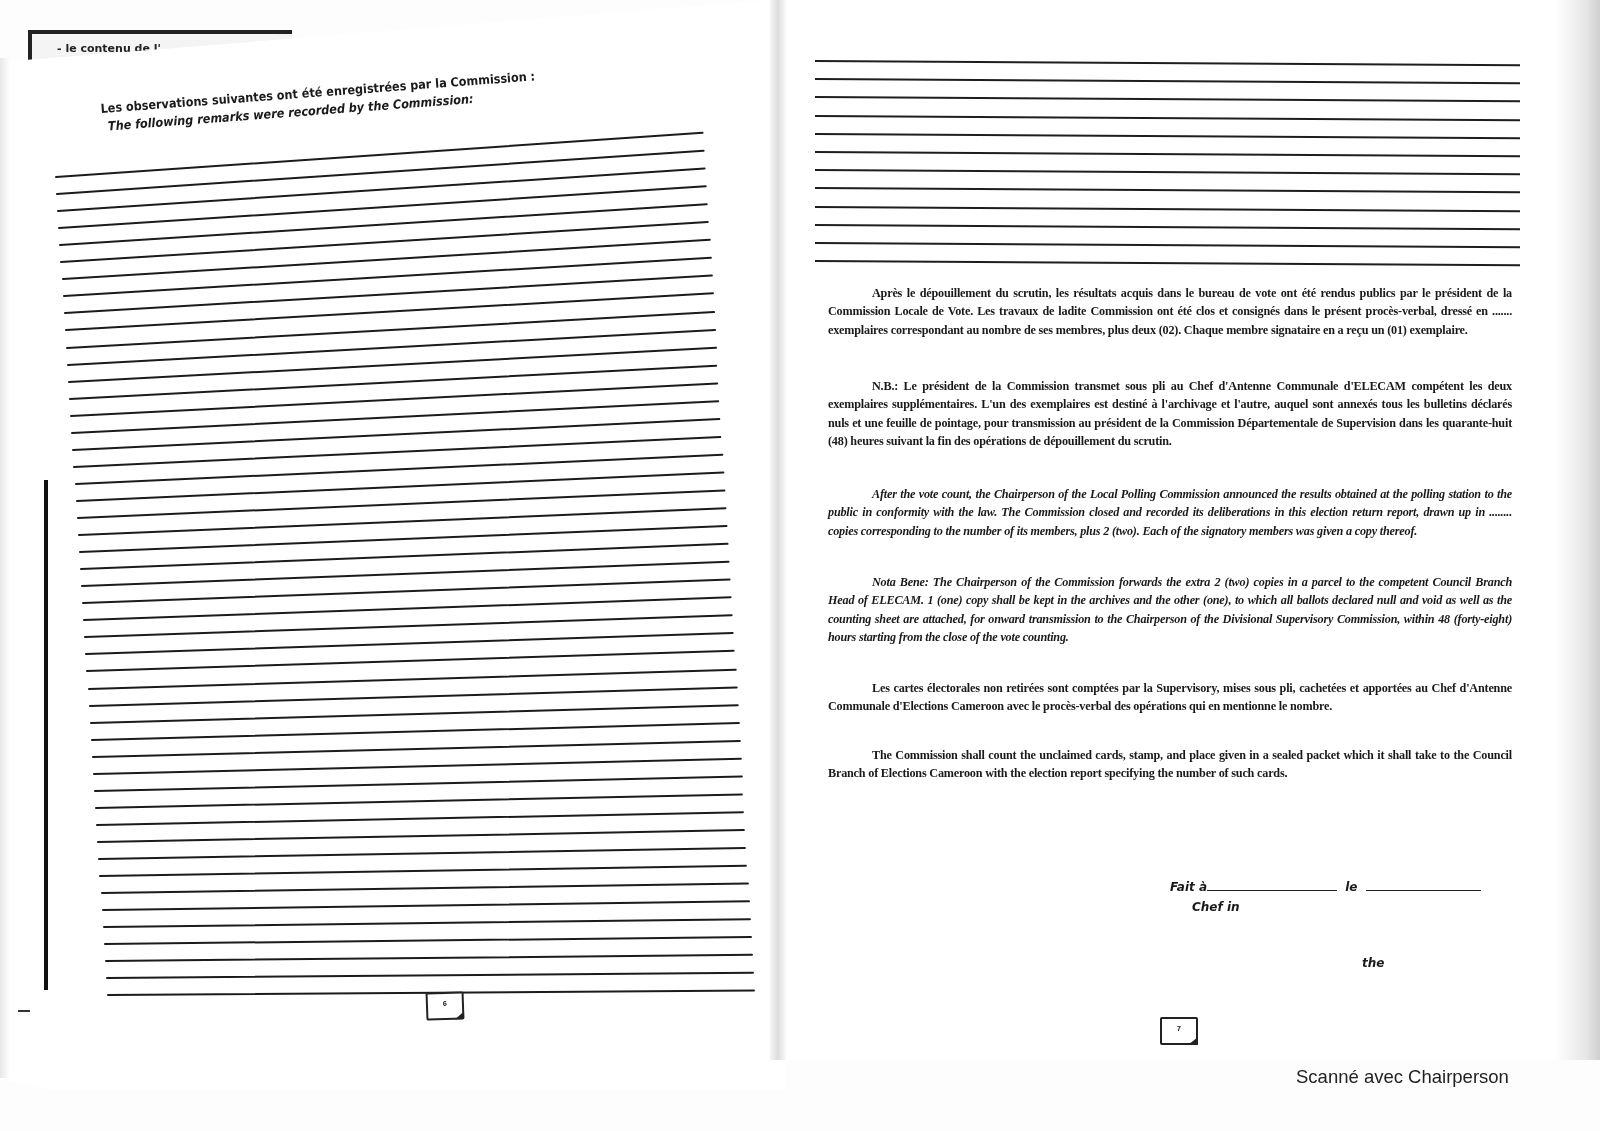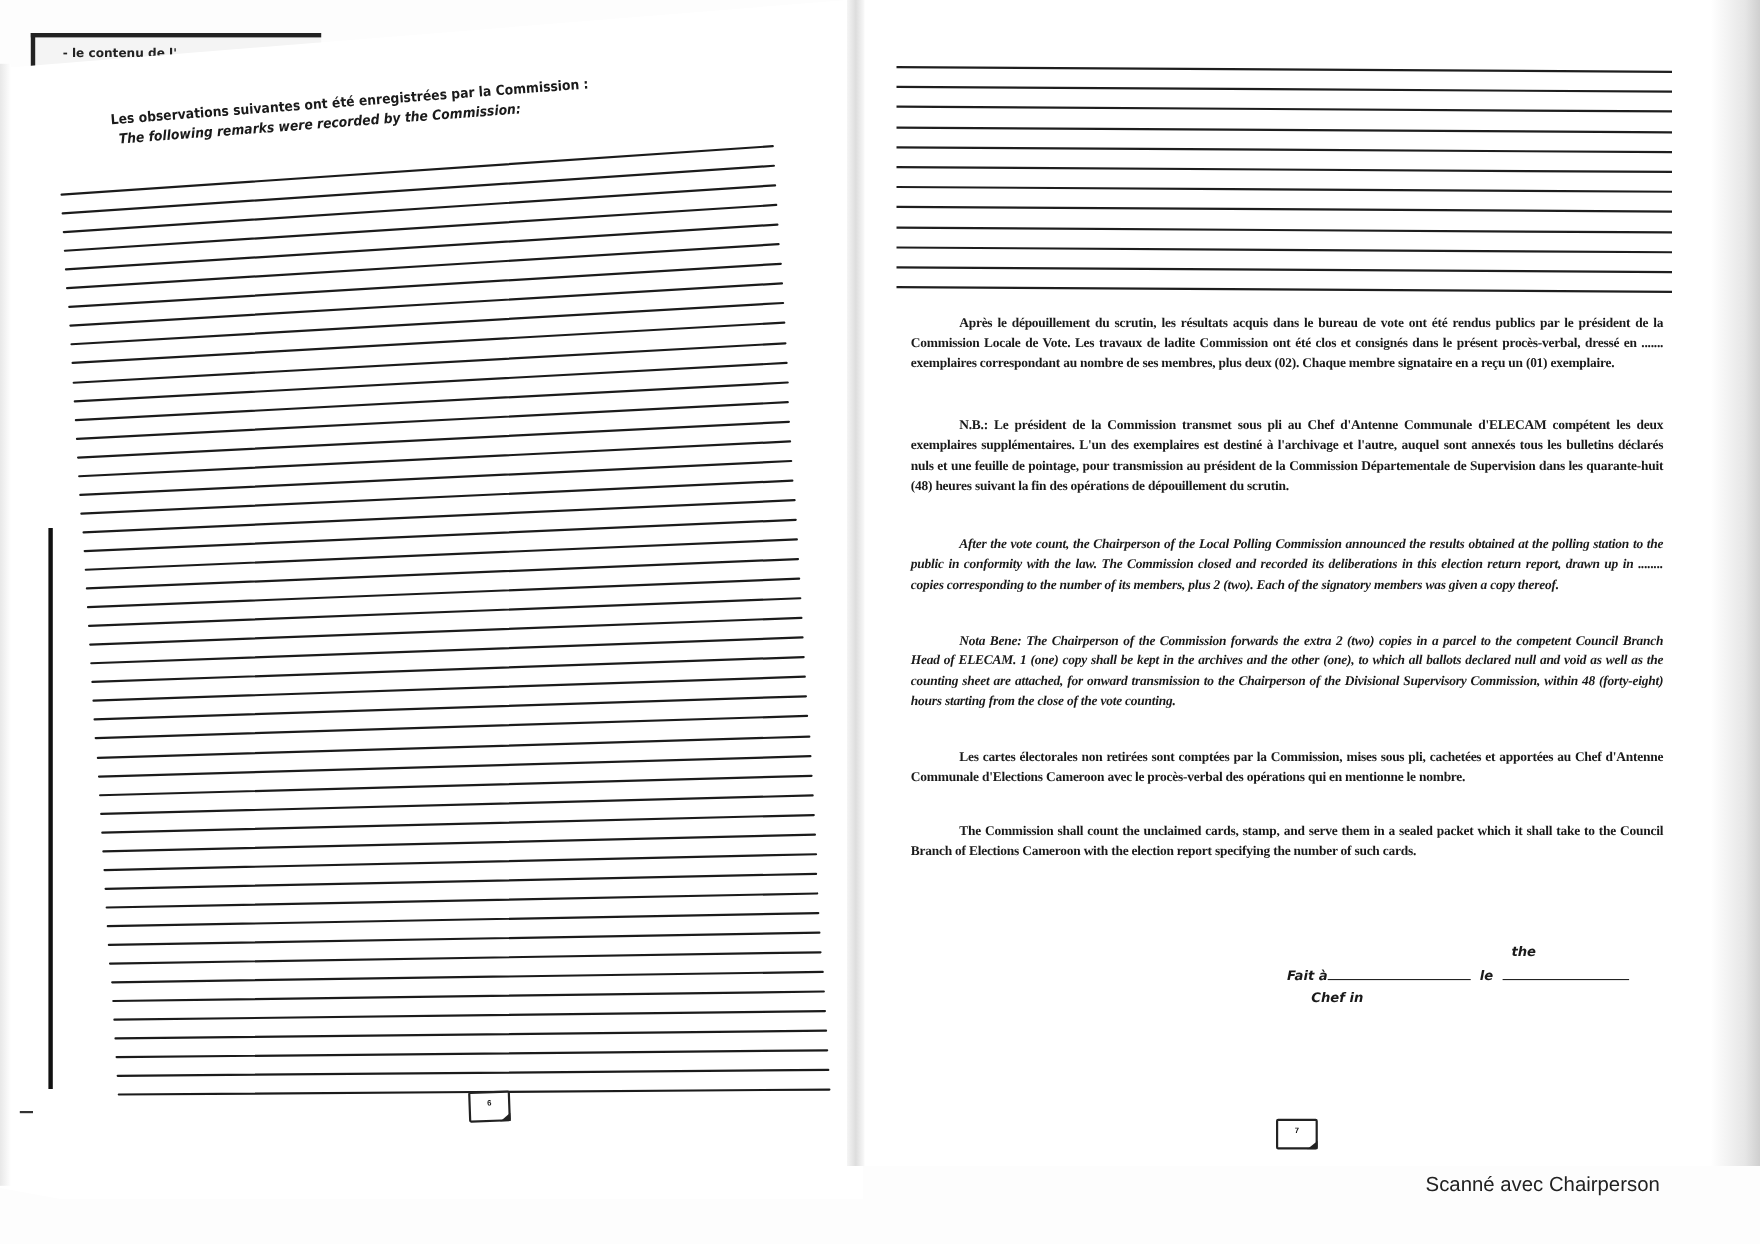--- a/index.html
+++ b/index.html
@@ -123,31 +123,31 @@
 <div class="rtext" style="top:377px;">
   <p>N.B.: Le président de la Commission transmet sous pli au Chef d'Antenne Communale d'ELECAM compétent les deux exemplaires supplémentaires. L'un des exemplaires est destiné à l'archivage et l'autre, auquel sont annexés tous les bulletins déclarés nuls et une feuille de pointage, pour transmission au président de la Commission Départementale de Supervision dans les quarante-huit (48) heures suivant la fin des opérations de dépouillement du scrutin.</p>
 </div>
 <div class="rtext it" style="top:485px;">
   <p>After the vote count, the Chairperson of the Local Polling Commission announced the results obtained at the polling station to the public in conformity with the law. The Commission closed and recorded its deliberations in this election return report, drawn up in ........ copies corresponding to the number of its members, plus 2 (two). Each of the signatory members was given a copy thereof.</p>
 </div>
 <div class="rtext it" style="top:573px;">
   <p>Nota Bene: The Chairperson of the Commission forwards the extra 2 (two) copies in a parcel to the competent Council Branch Head of ELECAM. 1 (one) copy shall be kept in the archives and the other (one), to which all ballots declared null and void as well as the counting sheet are attached, for onward transmission to the Chairperson of the Divisional Supervisory Commission, within 48 (forty-eight) hours starting from the close of the vote counting.</p>
 </div>
 <div class="rtext" style="top:679px;">
-  <p>Les cartes électorales non retirées sont comptées par la Commission, mises sous pli, cachetées et apportées au Chef d'Antenne Communale d'Elections Cameroon avec le procès-verbal des opérations qui en mentionne le nombre.</p>
+  <p>Les cartes électorales non retirées sont comptées par la Supervisory, mises sous pli, cachetées et apportées au Chef d'Antenne Communale d'Elections Cameroon avec le procès-verbal des opérations qui en mentionne le nombre.</p>
 </div>
 <div class="rtext" style="top:746px;">
-  <p>The Commission shall count the unclaimed cards, stamp, and serve them in a sealed packet which it shall take to the Council Branch of Elections Cameroon with the election report specifying the number of such cards.</p>
+  <p>The Commission shall count the unclaimed cards, stamp, and place given in a sealed packet which it shall take to the Council Branch of Elections Cameroon with the election report specifying the number of such cards.</p>
 </div>
 <div class="rtext" style="top:813px;">
 </div>
 
 <div class="sig" style="left:1170px;top:880px;">
   <span>Fait à</span><span class="sig-line" style="width:130px;"></span>
   <span style="margin-left:4px;">le</span>
   <span class="sig-line" style="width:115px;margin-left:4px;"></span>
 </div>
 <div class="sig" style="left:1192px;top:900px;">Chef in</div>
-<div class="sig" style="left:1362px;top:858px;margin-left:12px;">the</div>
+<div class="sig" style="left:1362px;top:956px;">the</div>
 
 <div class="page-badge" style="left:1160px;top:1017px;">7</div>
 
 <div class="watermark">Scanné avec Chairperson</div>
 
 </body></html>

